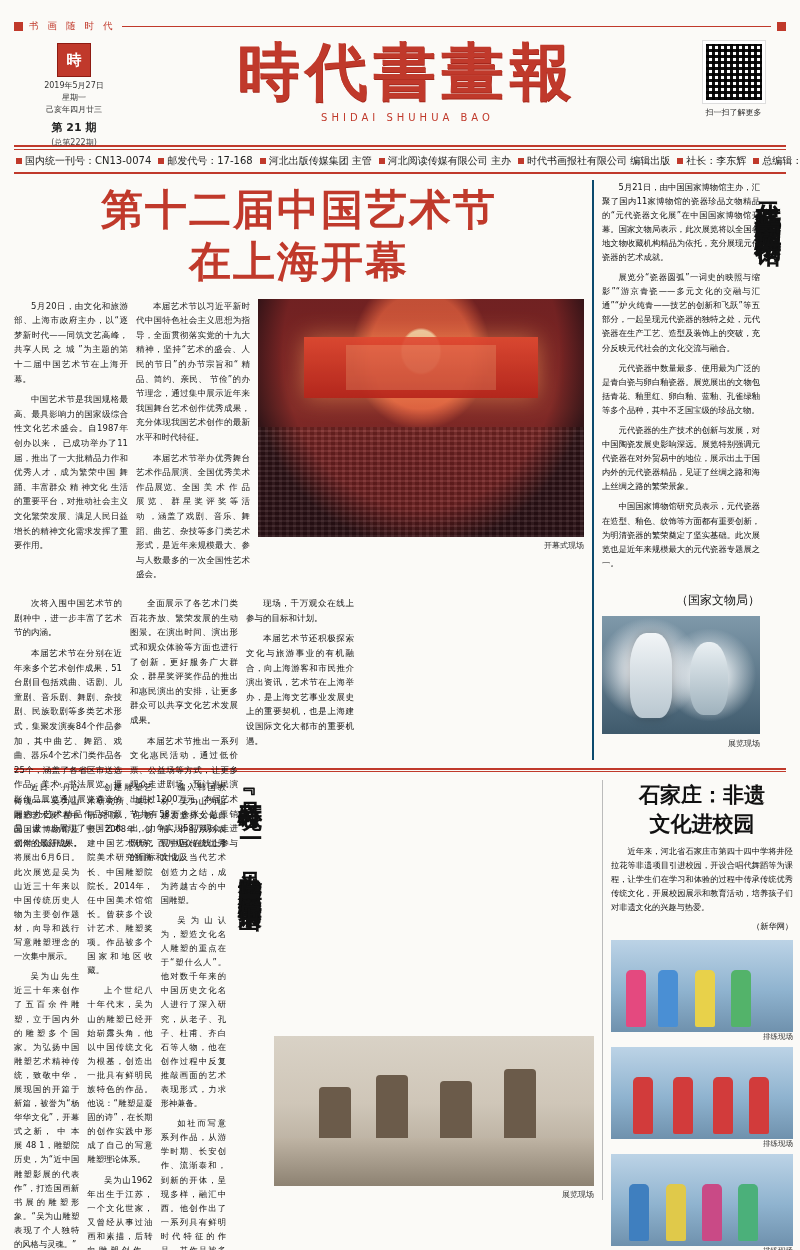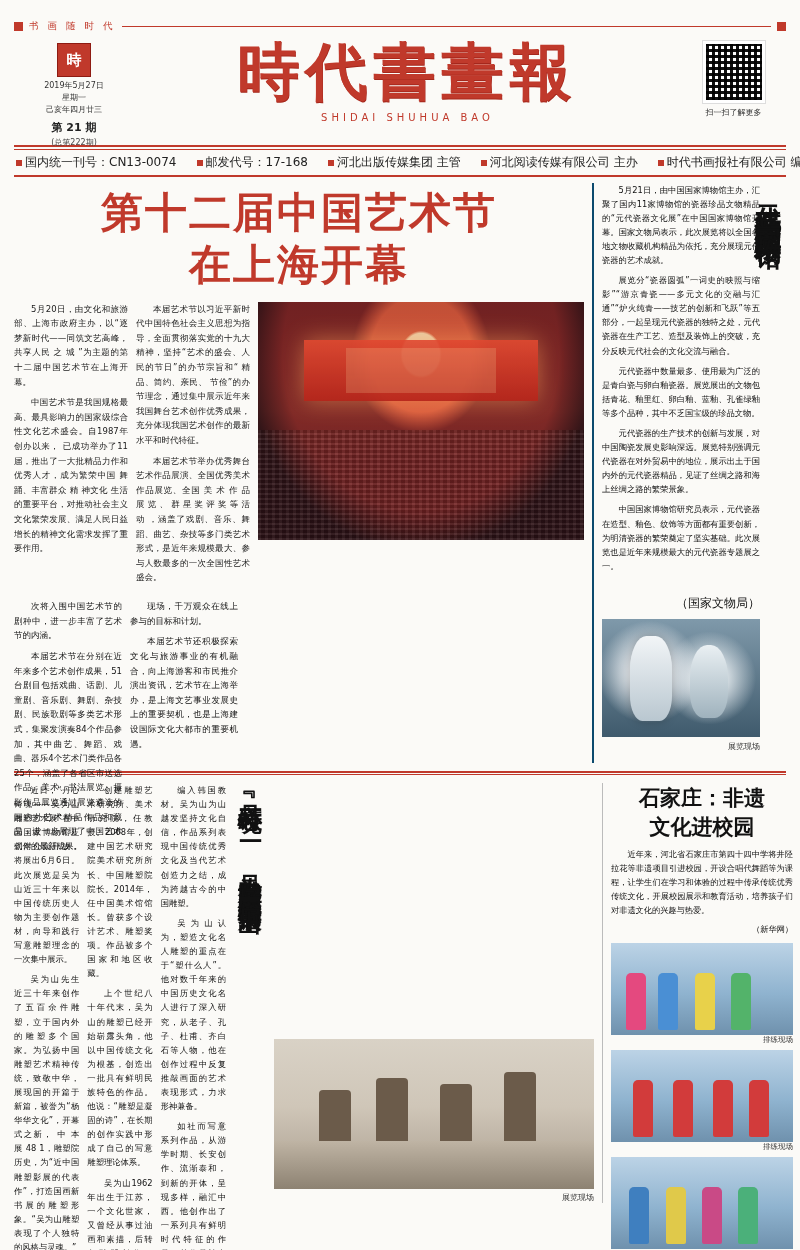--- a/index.html
+++ b/index.html
@@ -40,21 +40,21 @@
   .mh-right { width:105px; text-align:center; padding-top:4px; }
   .qr { width:62px;height:62px;margin:0 auto;background:
       repeating-linear-gradient(90deg,#111 0 3px,#fff 3px 6px),
       repeating-linear-gradient(0deg,#111 0 3px,transparent 3px 6px);
       background-blend-mode:multiply; border:3px solid #fff; outline:1px solid #ddd; }
   .qr-cap { font-size:8px; color:#333; margin-top:4px; }
 
   
   .imprint {
     display:flex; align-items:center; justify-content:space-between;
-    font-size:12px; color:#222; padding:4px 2px 4px; gap:20px; white-space:nowrap;
+    font-size:10px; color:#222; padding:4px 2px 4px; gap:7px; white-space:nowrap;
   }
   .imprint .sq { width:6px;height:6px;background:#c0392b;display:inline-block;margin-right:3px; }
   .imprint span.it { display:inline-block; }
   .hr-thick { border-top:2px solid #c0392b; }
   .hr-thin { border-top:1px solid #c0392b; margin-top:1.5px; }
 
   
   .main { display:flex; gap:8px; margin-top:6px; height:580px; }
   .col-left { width:570px; position:relative; }
   .col-right { width:196px; position:relative; border-left:2px solid #0c4a6e; padding-left:8px; }
@@ -220,27 +220,32 @@
         </div>
         <div class="lead-col">
           <p>本届艺术节以习近平新时代中国特色社会主义思想为指导，全面贯彻落实党的十九大精神，坚持“艺术的盛会、人民的节日”的办节宗旨和“ 精品、简约、亲民、 节俭”的办节理念，通过集中展示近年来我国舞台艺术创作优秀成果，充分体现我国艺术创作的最新水平和时代特征。</p>
           <p>本届艺术节举办优秀舞台艺术作品展演、全国优秀美术作品展览、全国 美 术 作 品 展 览 、 群 星 奖 评 奖 等 活 动 ，涵盖了戏剧、音乐、舞蹈、曲艺、杂技等多门类艺术形式，是近年来规模最大、参与人数最多的一次全国性艺术盛会。</p>
         </div>
         <div>
           <div class="photo hall">
             <div class="stage"></div>
             <div class="seats"></div>
           </div>
+          <div class="cap">开幕式现场</div>
         </div>
       </div>
 
       <div class="body-cols">
         <div class="bcol">
           <p>次将入围中国艺术节的剧种中，进一步丰富了艺术节的内涵。</p>
           <p>本届艺术节在分别在近年来多个艺术创作成果，51台剧目包括戏曲、话剧、儿童剧、音乐剧、舞剧、杂技剧、民族歌剧等多类艺术形式，集聚发演奏84个作品参加，其中曲艺、舞蹈、戏曲、器乐4个艺术门类作品各25个，涵盖了各省区市送选作品。美术、书法展览、摄影作品展览通过展览遴选的国内外艺术精品作品和藏品，进一步展现了中国艺术创作的最新成果。</p>
+        </div>
+        <div class="bcol">
+          <p>全面展示了各艺术门类百花齐放、繁荣发展的生动图景。在演出时间、演出形式和观众体验等方面也进行了创新，更好服务广大群众，群星奖评奖作品的推出和惠民演出的安排，让更多群众可以共享文化艺术发展成果。</p>
+          <p>本届艺术节推出一系列文化惠民活动，通过低价票、公益场等方式，让更多观众走进剧场，预计惠民演出超过1200万元。本届艺术节共有58万余张公益票销出，力争实现58万观众走进剧场，百万观众在线上参与的目标和计划。</p>
         </div>
         <div class="bcol">
           <p>现场，千万观众在线上参与的目标和计划。</p>
           <p>本届艺术节还积极探索文化与旅游事业的有机融合，向上海游客和市民推介演出资讯，艺术节在上海举办，是上海文艺事业发展史上的重要契机，也是上海建设国际文化大都市的重要机遇。</p>
         </div>
         <div class="bcol">
           <p></p>
         </div>
       </div>
     </div>

